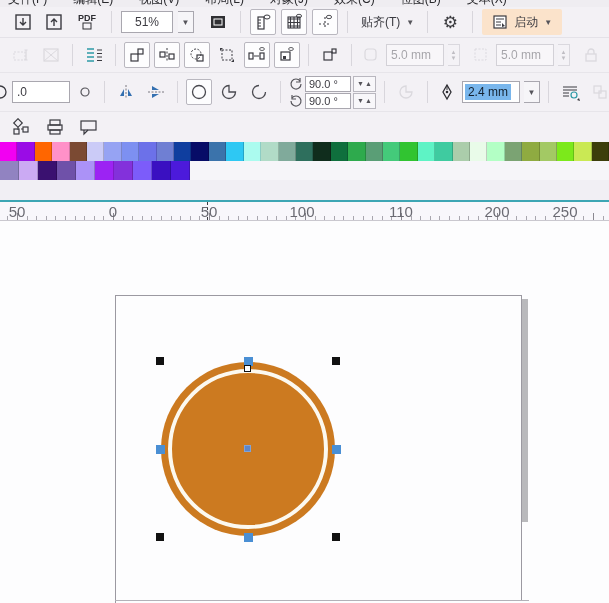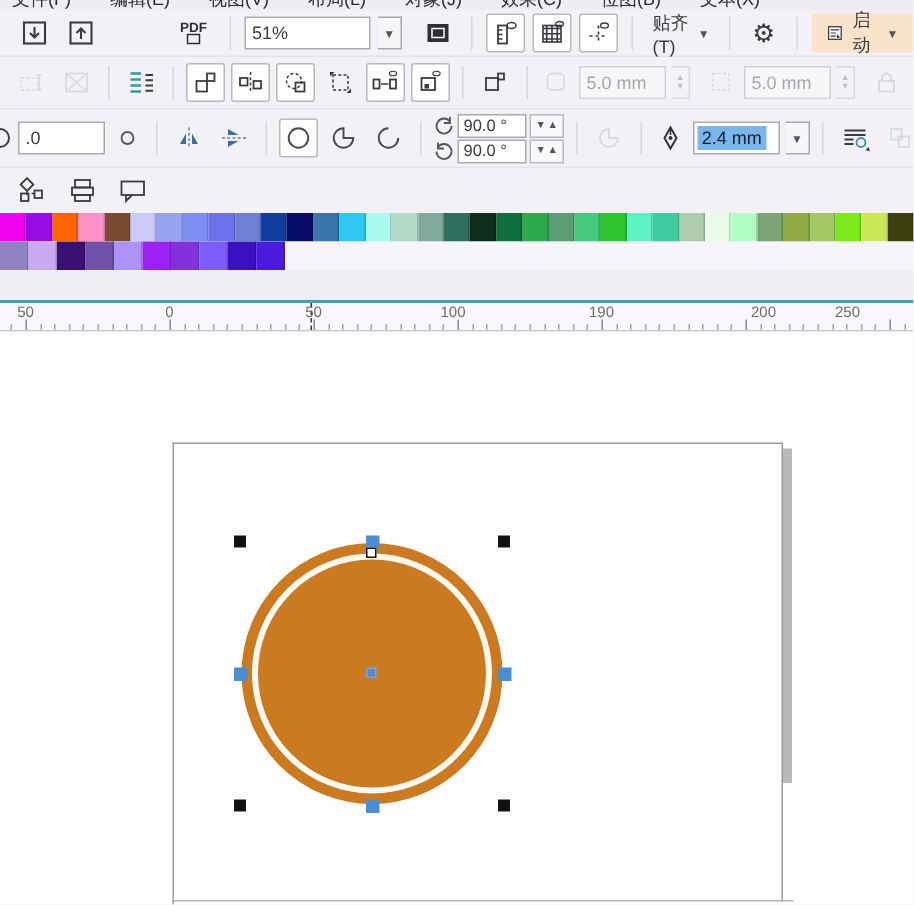--- a/index.html
+++ b/index.html
@@ -49,21 +49,21 @@
   #palette-row-2 { top:161px; left:0; width:609px; height:19px; display:flex; background:#f6f5f9; }
   #palette-row-2 .swatch { width:19px; height:19px; flex:none; border-right:1px solid rgba(0,0,0,.18); }
 
   #gap-strip { top:180px; left:0; width:609px; height:20px; background:#f1eff4; }
 
   
   #ruler { top:200px; left:0; width:609px; height:21px; background:#f8f7fb; border-top:2px solid #3da6b4; border-bottom:1px solid #cac8cf; }
   #ruler .tick { position:absolute; bottom:0; width:1px; background:#8a8890; }
   #ruler .tick.minor { height:4px; background:#a8a6ae; }
   #ruler .tick.major { height:7px; }
-  #ruler .rlabel { position:absolute; top:1px; transform:translateX(-50%); font-size:10px; color:#6a6a72; }
+  #ruler .rlabel { position:absolute; top:1px; transform:translateX(-50%); font-size:15px; color:#6a6a72; }
   #ruler-cursor { position:absolute; top:0; bottom:0; left:207px; width:0; border-left:1px dashed #3a3a40; }
 
   
   #canvas { top:221px; left:0; width:609px; height:382px; background:#fdfdfe; }
   #page-top    { top:74px;  left:115px; width:407px; height:1px; background:#9b99a1; }
   #page-left   { top:74px;  left:115px; width:1px;  height:308px; background:#9b99a1; }
   #page-right  { top:74px;  left:521px; width:1px;  height:306px; background:#9b99a1; }
   #page-bottom { top:379px; left:115px; width:414px; height:1px; background:#b3b1b8; }
   #page-shadow { top:78px;  left:522px; width:6px;  height:223px; background:#b9b9bc; }
 
@@ -97,28 +97,28 @@
       <rect x="2" y="2" width="14" height="14" fill="none" stroke="#3a3a40" stroke-width="1.4"></rect>
       <path d="M9 5v6M6 9l3 3 3-3" fill="none" stroke="#3a3a40" stroke-width="1.4"></path>
     </svg>
   </div>
   <div class="tbtn">
     <svg width="18" height="18" viewBox="0 0 18 18">
       <rect x="2" y="2" width="14" height="14" fill="none" stroke="#3a3a40" stroke-width="1.4"></rect>
       <path d="M9 13V7M6 9l3-3 3 3" fill="none" stroke="#3a3a40" stroke-width="1.4"></path>
     </svg>
   </div>
-  <div class="tbtn" style="width:30px;flex-direction:column;font-size:9px;font-weight:bold;color:#2e2e33;line-height:8px;margin-left:42px;">
+  <div class="tbtn" style="width:30px;flex-direction:column;font-size:9px;font-weight:bold;color:#2e2e33;line-height:8px;">
     <span>PDF</span>
     <svg width="10" height="8" viewBox="0 0 10 8">
         <rect x="1" y="1" width="8" height="6" fill="none" stroke="#2e2e33"></rect>
       </svg>
   </div>
   <div class="sep"></div>
-  <div class="field" style="width:84px;">
+  <div class="field" style="width:52px;justify-content:center;">
     <span>51%</span>
   </div>
   <div class="combo-arrow">▼</div>
   <div class="tbtn" style="margin-left:6px;">
     <svg width="18" height="18" viewBox="0 0 18 18">
       <rect x="2" y="3" width="14" height="12" fill="#2f2f33"></rect>
       <rect x="5" y="6" width="8" height="6" fill="none" stroke="#fff" stroke-width="1"></rect>
     </svg>
   </div>
   <div class="sep"></div>
@@ -511,22 +511,22 @@
     <div class="tick minor" style="left: 554.6px;"></div>
     <div class="tick minor" style="left: 564.2px;"></div>
     <div class="tick minor" style="left: 573.8px;"></div>
     <div class="tick minor" style="left: 583.4px;"></div>
     <div class="tick major" style="left: 593px;"></div>
     <div class="tick minor" style="left: 602.6px;"></div>
     <span class="rlabel" style="left: 17px;">50</span>
     <span class="rlabel" style="left: 113px;">0</span>
     <span class="rlabel" style="left: 209px;">50</span>
     <span class="rlabel" style="left: 302px;">100</span>
-    <span class="rlabel" style="left: 401px;">190</span>
-    <span class="rlabel" style="left: 497px; margin-left: 12px;">200</span>
+    <span class="rlabel" style="left: 401px;">110</span>
+    <span class="rlabel" style="left: 497px;">200</span>
     <span class="rlabel" style="left: 565px;">250</span>
   </div>
 
 <div id="canvas" class="abs">
   <div id="page-shadow" class="abs"></div>
   <div id="page-top" class="abs"></div>
   <div id="page-left" class="abs"></div>
   <div id="page-right" class="abs"></div>
   <div id="page-bottom" class="abs"></div>
 

